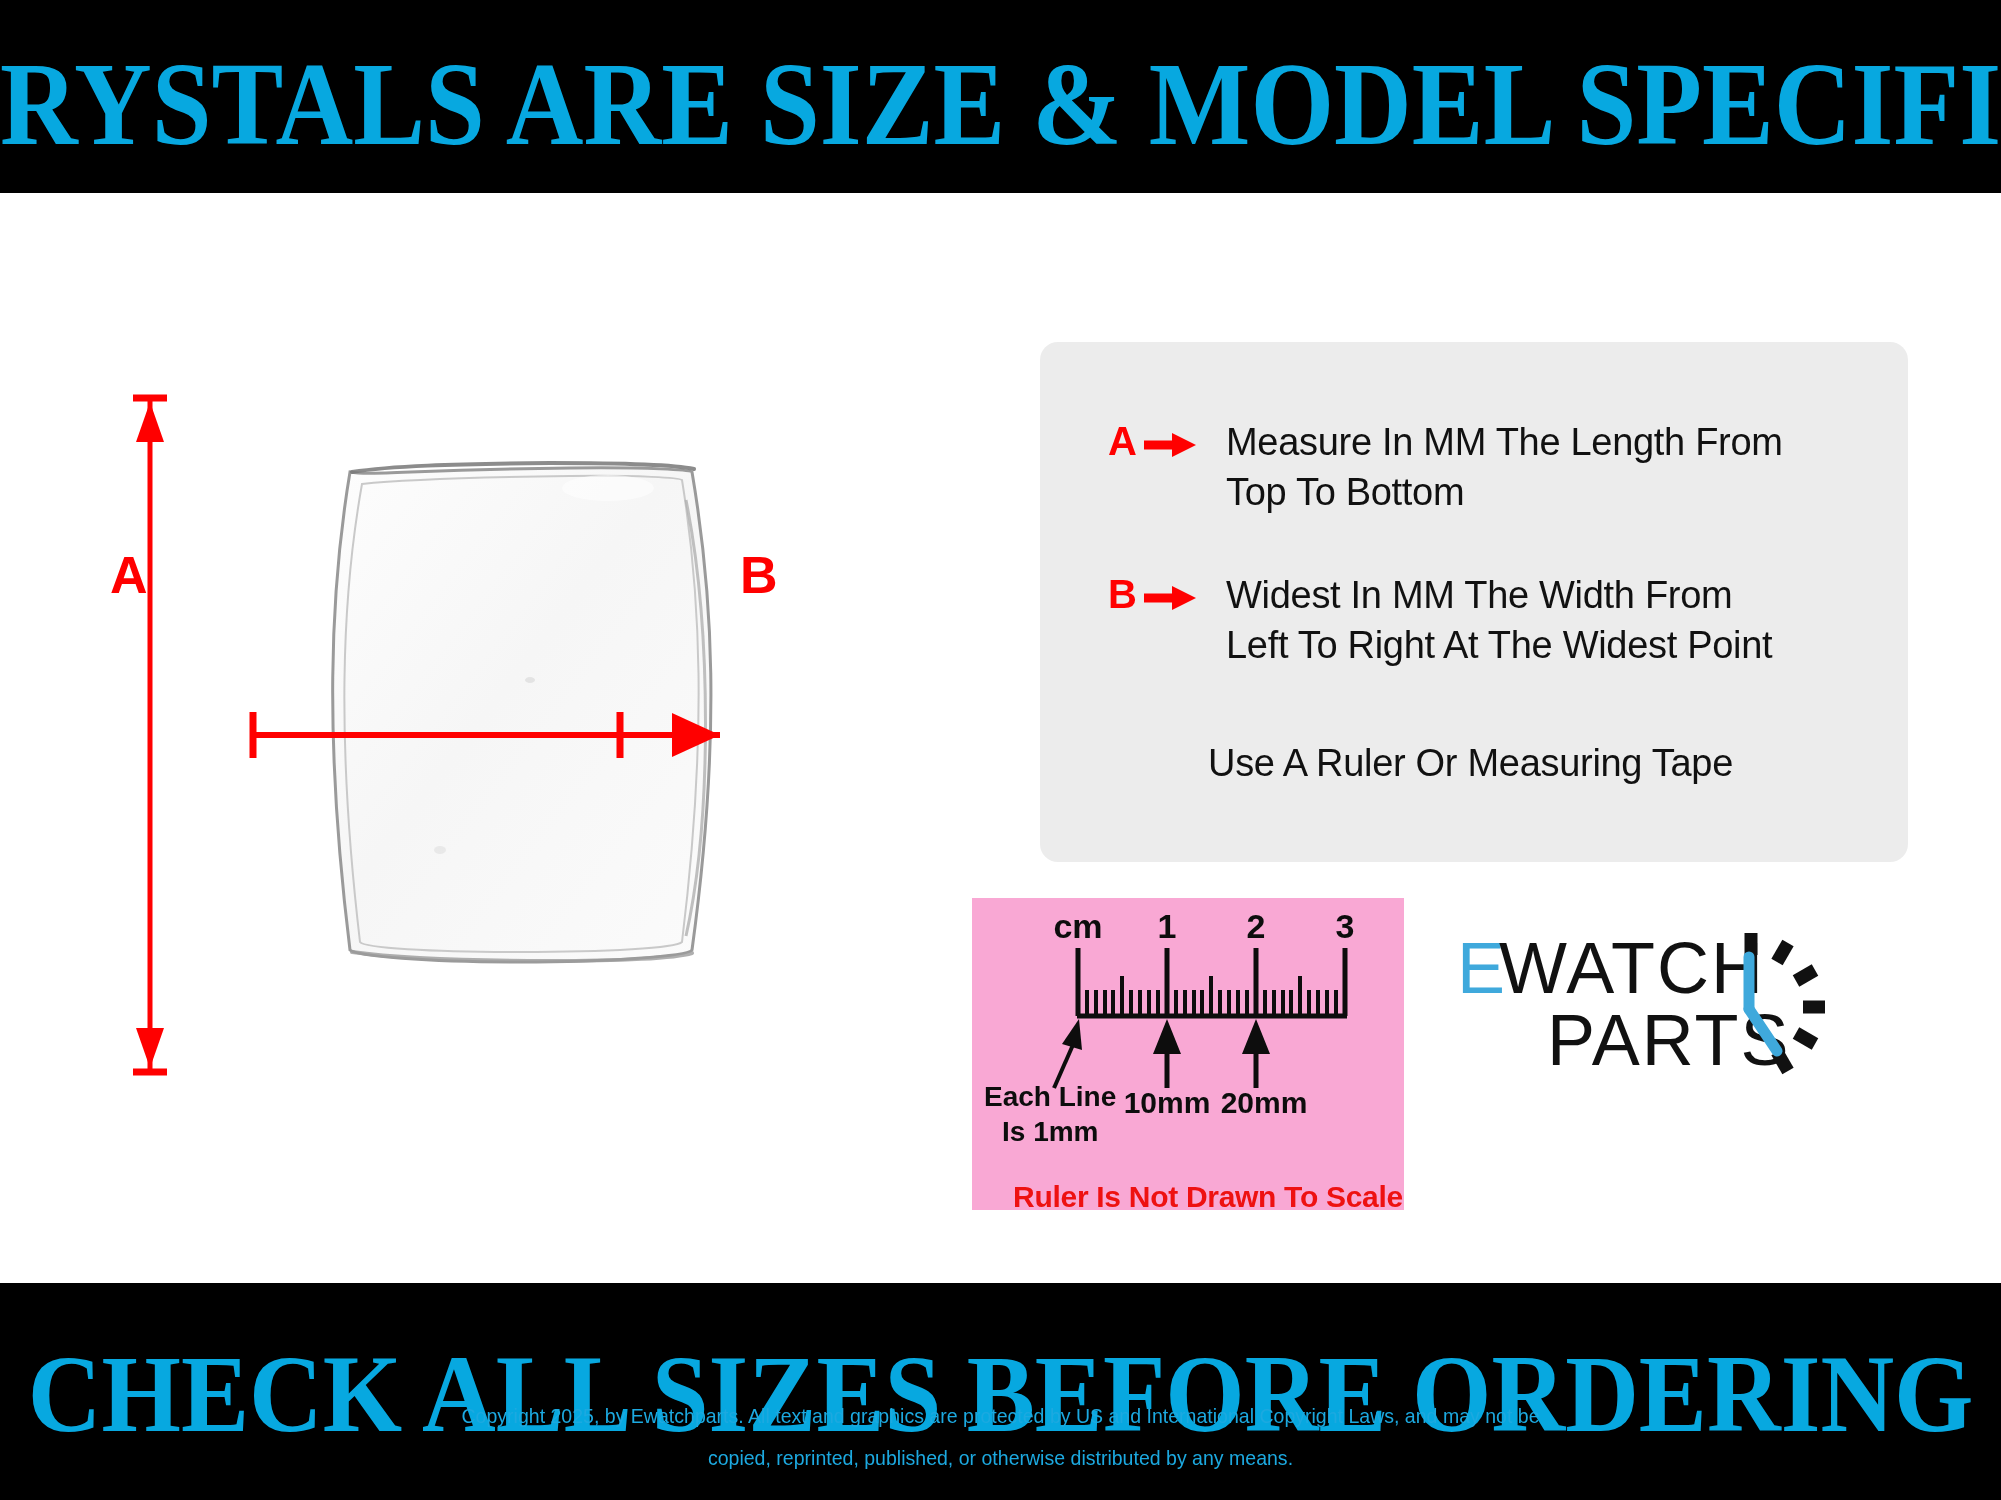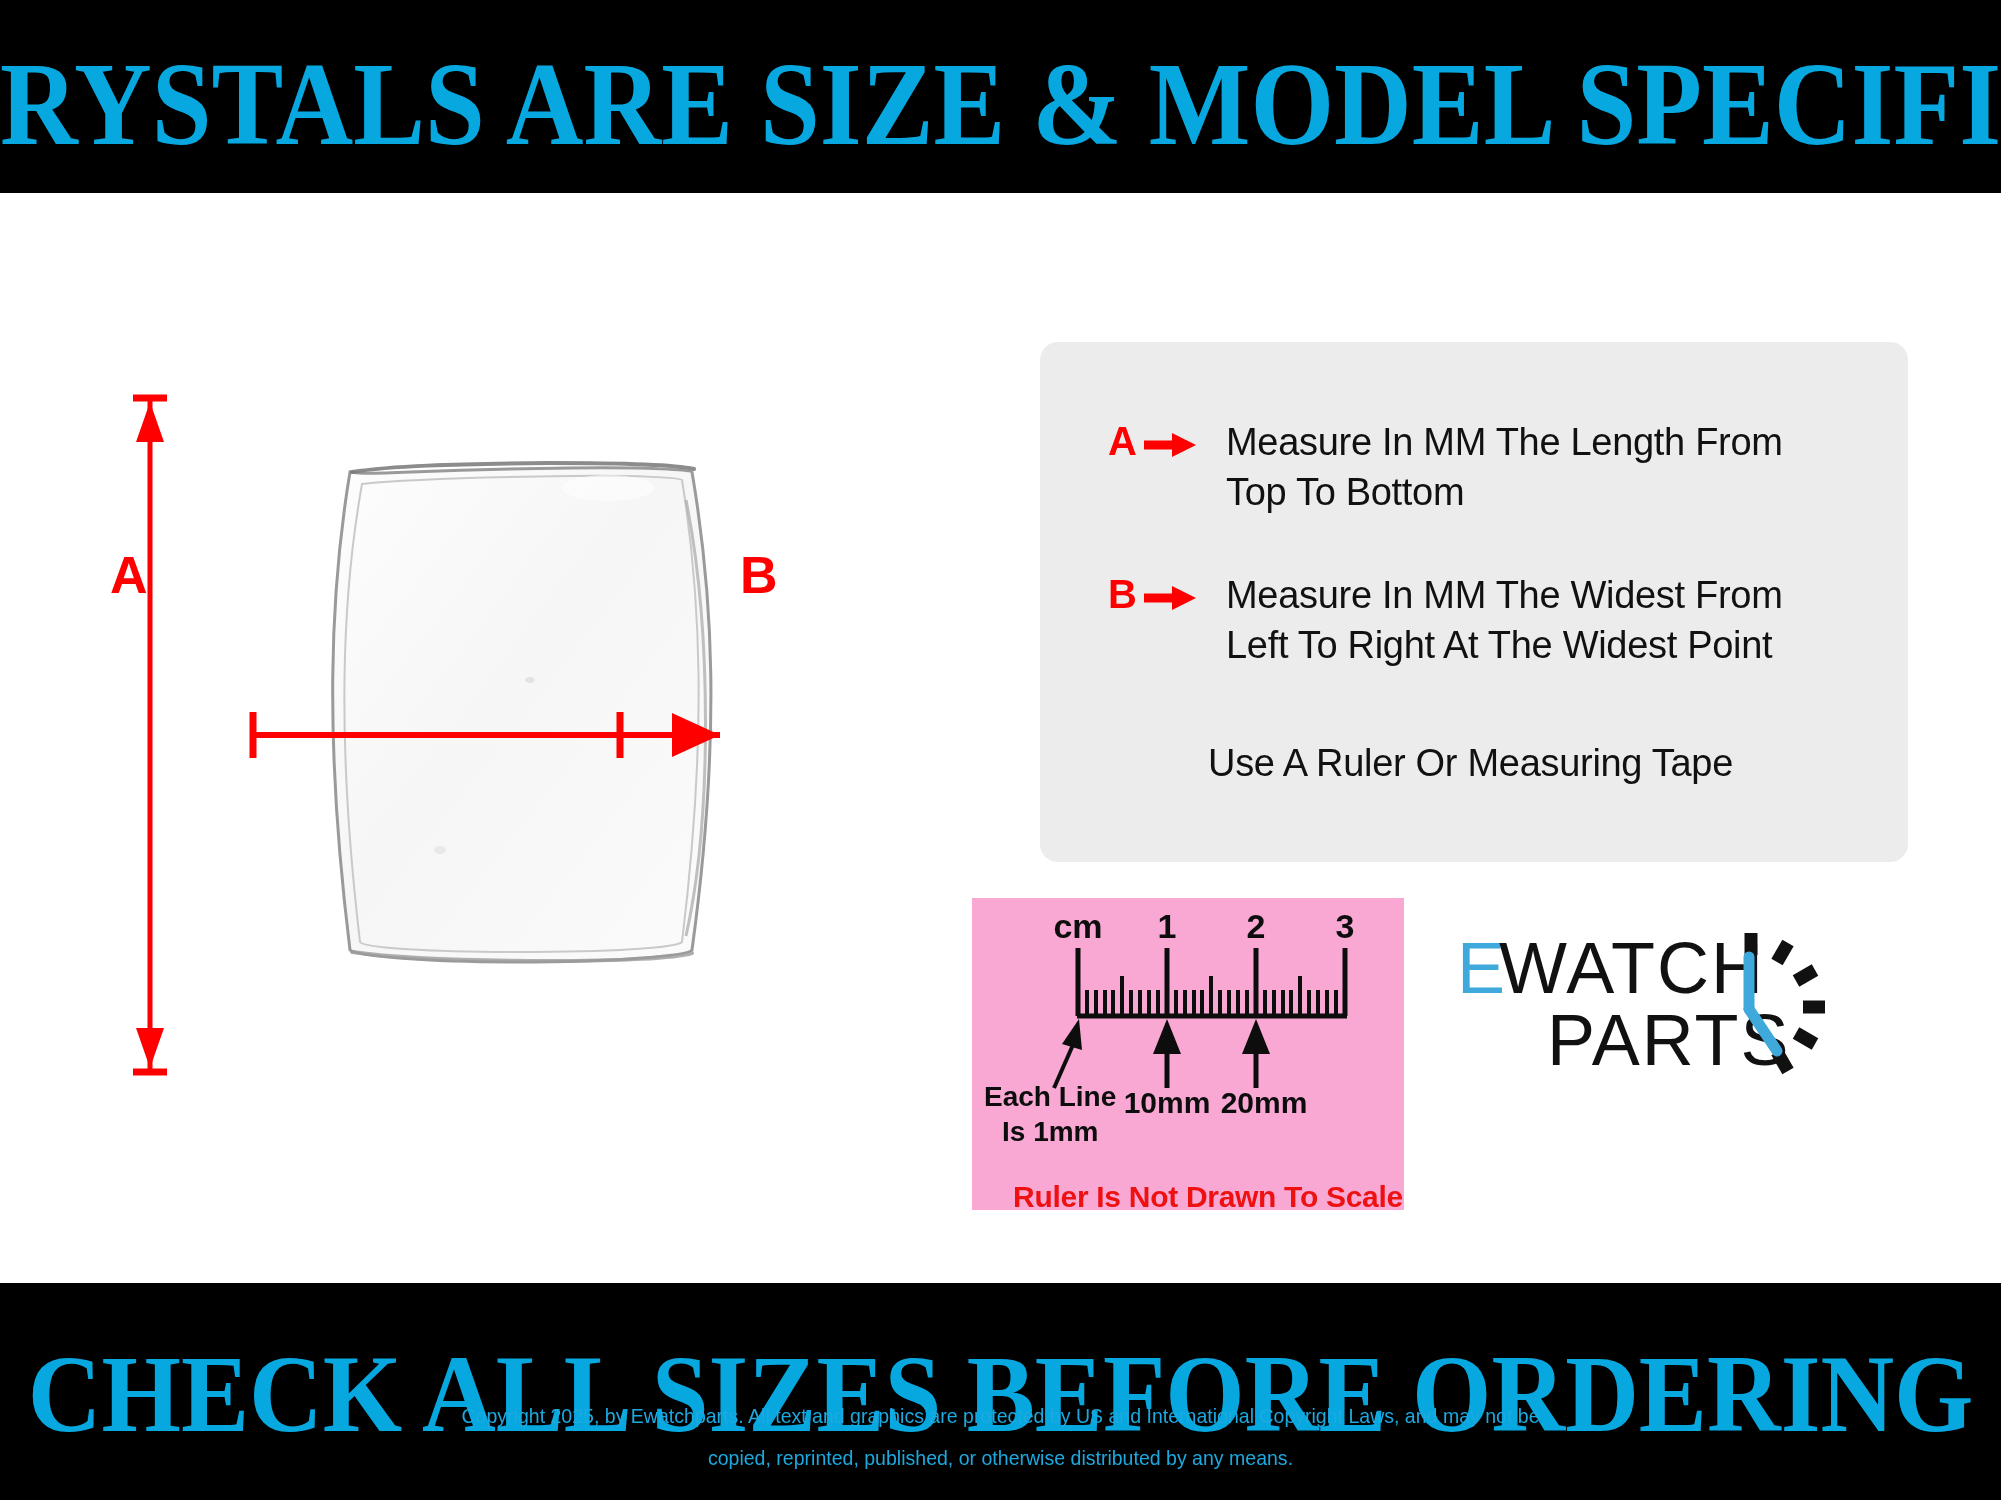--- a/index.html
+++ b/index.html
@@ -231,21 +231,21 @@
 
   <div class="instr-row" id="instr-row-b">
     <span class="instr-marker">B</span>
     <span class="instr-arrow">
       <svg width="56" height="28" viewBox="0 0 56 28">
         <line x1="2" y1="14" x2="36" y2="14" stroke="#FF0000" stroke-width="9"></line>
         <polygon points="54,14 30,2 30,26" fill="#FF0000"></polygon>
       </svg>
     </span>
     <span class="instr-text">
-      <span>Measure In MM The Widest From</span><br>
+      <span>Widest In MM The Width From</span><br>
       <span>Left To Right At The Widest Point</span>
     </span>
   </div>
 
   <div id="instr-note">Use A Ruler Or Measuring Tape</div>
 </div>
 
 <div id="ruler-block">
   <svg id="ruler-svg" width="432" height="312" viewBox="0 0 432 312">
     <g stroke="#0d0d0d" fill="#0d0d0d">

